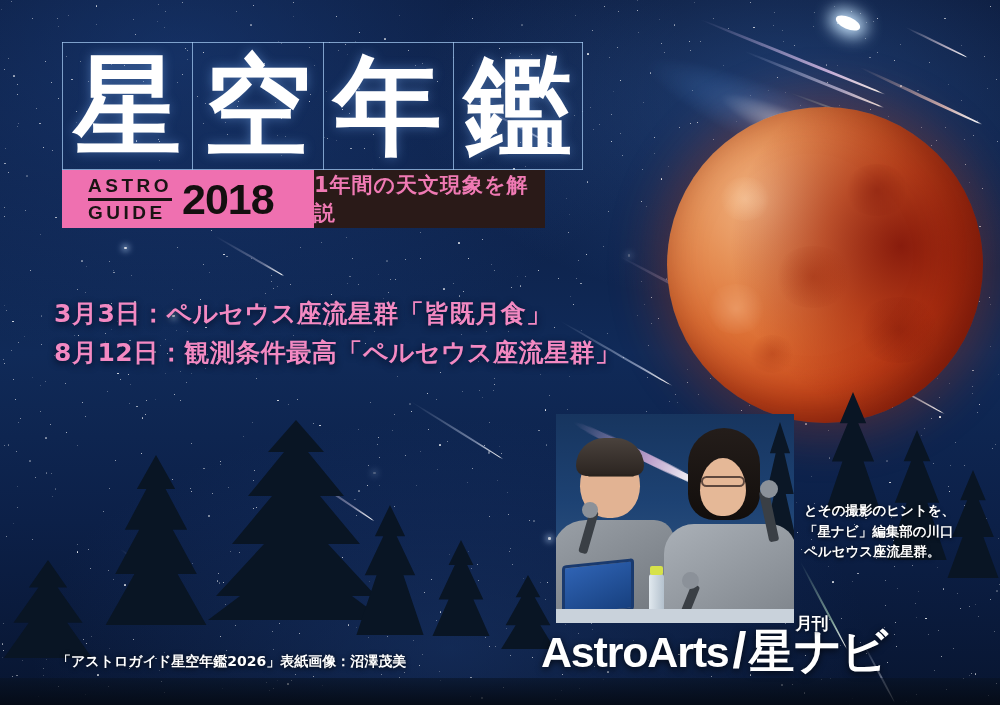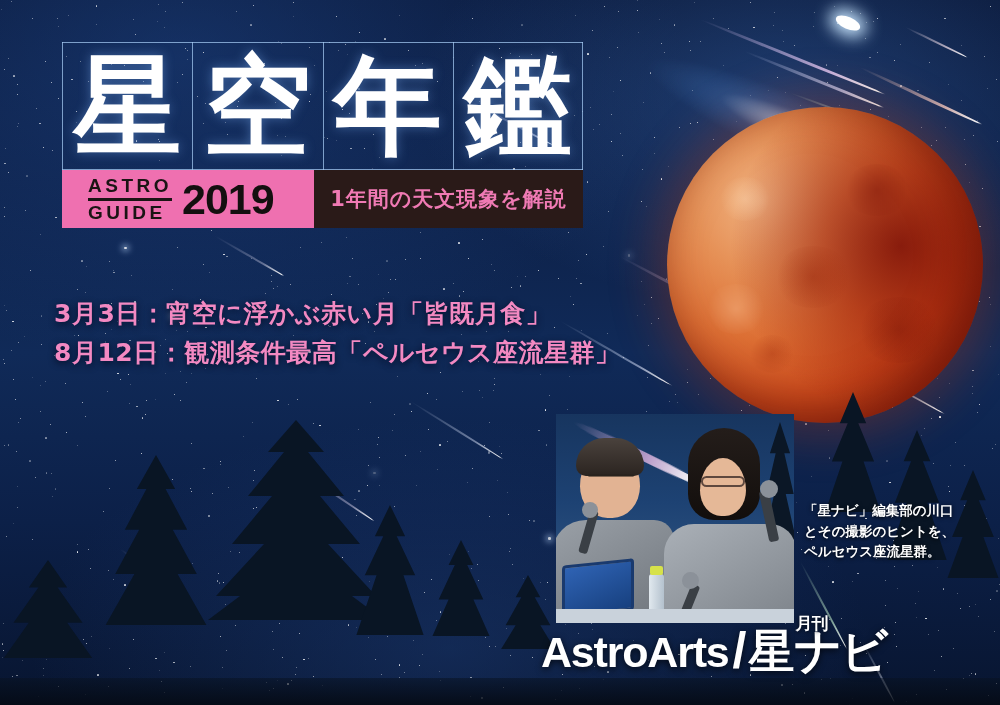--- a/index.html
+++ b/index.html
@@ -64,21 +64,21 @@
   .ag-stack b{
     font-size:19px;font-weight:700;letter-spacing:3.5px;color:#1b1414;
     font-family:"Liberation Sans",sans-serif;
   }
   .ag-rule{height:3px;background:#1b1414;margin:2.5px 0;}
   .ag-year{
     font-size:43px;font-weight:700;color:#140f0f;letter-spacing:-1px;
     font-family:"Liberation Sans",sans-serif;
   }
   .badge-dark{
-    width:269px;background:#2a1a18;display:flex;align-items:center;justify-content:center;text-align:center;
+    width:231px;background:#2a1a18;display:flex;align-items:center;justify-content:center;
   }
   .badge-dark span{
     font-size:21px;font-weight:700;color:#f07ab4;letter-spacing:1px;
   }
 
   
   .headline{
     position:absolute;left:54px;top:250px;font-size:31px;font-weight:700;color:#fff;
     letter-spacing:.5px;text-shadow:0 2px 7px rgba(4,12,34,.9);white-space:nowrap;
   }
@@ -1331,28 +1331,28 @@
     </div>
   </div>
 
   <div class="badge-row">
     <div class="badge-pink">
       <div class="ag-stack">
         <b>ASTRO</b>
         <div class="ag-rule"></div>
         <b>GUIDE</b>
       </div>
-      <div class="ag-year">2019</div>
+      <div class="ag-year">2018</div>
     </div>
     <div class="badge-dark">
       <span>1年間の天文現象を解説</span>
     </div>
   </div>
 
-  <div class="evline ev1">3月3日：宵空に浮かぶ赤い月「皆既月食」</div>
+  <div class="evline ev1">3月3日：ペルセウス座流星群「皆既月食」</div>
   <div class="evline ev2">8月12日：観測条件最高「ペルセウス座流星群」</div>
 
   <div class="photo">
     <div class="ph-streak"></div>
     <div class="ph-tree" style="right:-4px;top:8px;width:36px;height:120px;clip-path:polygon(50% 0,78% 26%,62% 26%,88% 60%,66% 60%,96% 100%,4% 100%,34% 60%,12% 60%,38% 26%,22% 26%);"></div>
 
     <div class="person">
       <div class="body" style="left:-4px;top:106px;width:122px;height:104px;background:linear-gradient(150deg,#9aa0a7,#6e747b);border-radius:34px 20px 0 0;"></div>
       <div class="head" style="left:24px;top:32px;width:60px;height:72px;"></div>
       <div class="hair" style="left:20px;top:24px;width:68px;height:38px;border-radius:34px 34px 12px 12px;background:linear-gradient(180deg,#4a423d,#2b2420);"></div>
@@ -1373,25 +1373,26 @@
       <div class="mic-head" style="left:126px;top:158px;width:17px;height:17px;"></div>
     </div>
 
     <div class="tablet"></div>
     <div class="bottle"></div>
     <div class="bottle-cap"></div>
     <div class="desk"></div>
   </div>
 
   <div class="caption">
+    <div>とその撮影のヒントを、</div>
     <div>「星ナビ」編集部の川口</div>
-    <div>とその撮影のヒントを、</div>
     <div>ペルセウス座流星群。</div>
   </div>
 
+  <div class="credit">「アストロガイド星空年鑑2026」表紙画像：沼澤茂美</div>
 
   <div class="logo">
     <div class="logo-aa">AstroArts</div>
     <div class="logo-slash">/</div>
     <div class="logo-nav">
       <span class="logo-hoshi">星</span>
       <span class="logo-navi">ナビ</span>
       <span class="logo-gekkan">月刊</span>
     </div>
   </div>

